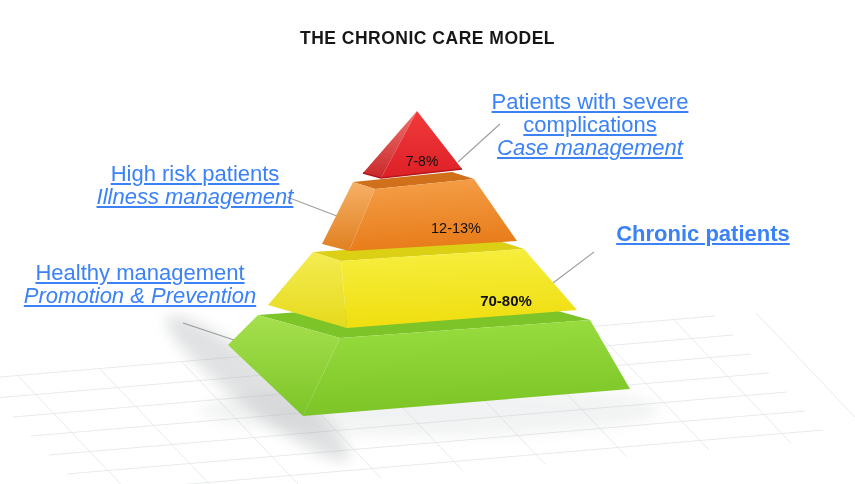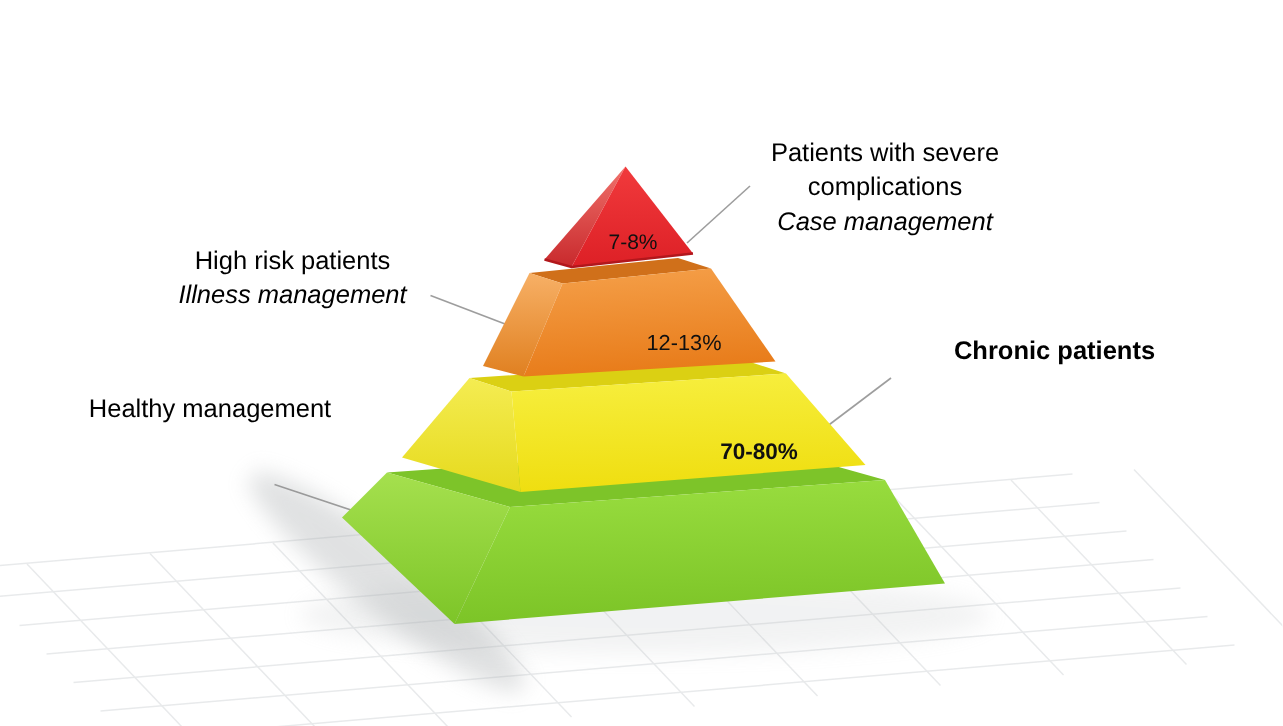--- a/index.html
+++ b/index.html
@@ -10,21 +10,21 @@
     color:#111;
   }
   .title {
     position:absolute; left:0; right:0; top:28px;
     text-align:center;
     font-size:17.5px; font-weight:bold; letter-spacing:0.5px;
     color:#161616;
   }
   .lbl {
     position:absolute; text-align:center;
-    font-size:17px; line-height:23px; color:#000000;
+    font-size:22px; line-height:23px; color:#3b82f6;text-decoration:underline;
   }
   .lbl .sub { display:block; font-style:italic;text-align:center; }
   .lbl-severe   { left:480px; top:90px;  width:220px; }
   .lbl-highrisk { left:85px;  top:162px; width:220px; }
   .lbl-chronic  { left:593px; top:222px; width:220px; font-weight:bold; }
   .lbl-healthy  { left:20px;  top:261px; width:240px; }
   svg { position:absolute; left:0; top:0; }
   .pct { font-family:"Liberation Sans", sans-serif; fill:#101010; }
 </style>
 </head>
@@ -125,32 +125,34 @@
       <polygon points="417,111 363,173 381,178" fill="url(#gRedL)"></polygon>
       <polygon points="417,111 381,178 462,169" fill="url(#gRedF)"></polygon>
       <polyline points="363,173 381,178 462,169" fill="none" stroke="#b2171c" stroke-width="1.6"></polyline>
     </g>
 
     <text class="pct" x="422" y="166" font-size="14" text-anchor="middle">7-8%</text>
     <text class="pct" x="456" y="233" font-size="14.5" text-anchor="middle">12-13%</text>
     <text class="pct" x="506" y="306" font-size="15" font-weight="bold" text-anchor="middle">70-80%</text>
   </svg>
 
+  <div class="title">THE CHRONIC CARE MODEL</div>
 
   <div class="lbl lbl-severe">
     <span>Patients with severe complications</span>
     <span class="sub">Case management</span>
   </div>
 
   <div class="lbl lbl-highrisk">
     <span>High risk patients</span>
     <span class="sub">Illness management</span>
   </div>
 
   <div class="lbl lbl-chronic">
     <span>Chronic patients</span>
   </div>
 
   <div class="lbl lbl-healthy">
     <span>Healthy management</span>
+    <span class="sub">Promotion &amp; Prevention</span>
   </div>
 
 </div>
 
 </body></html>

